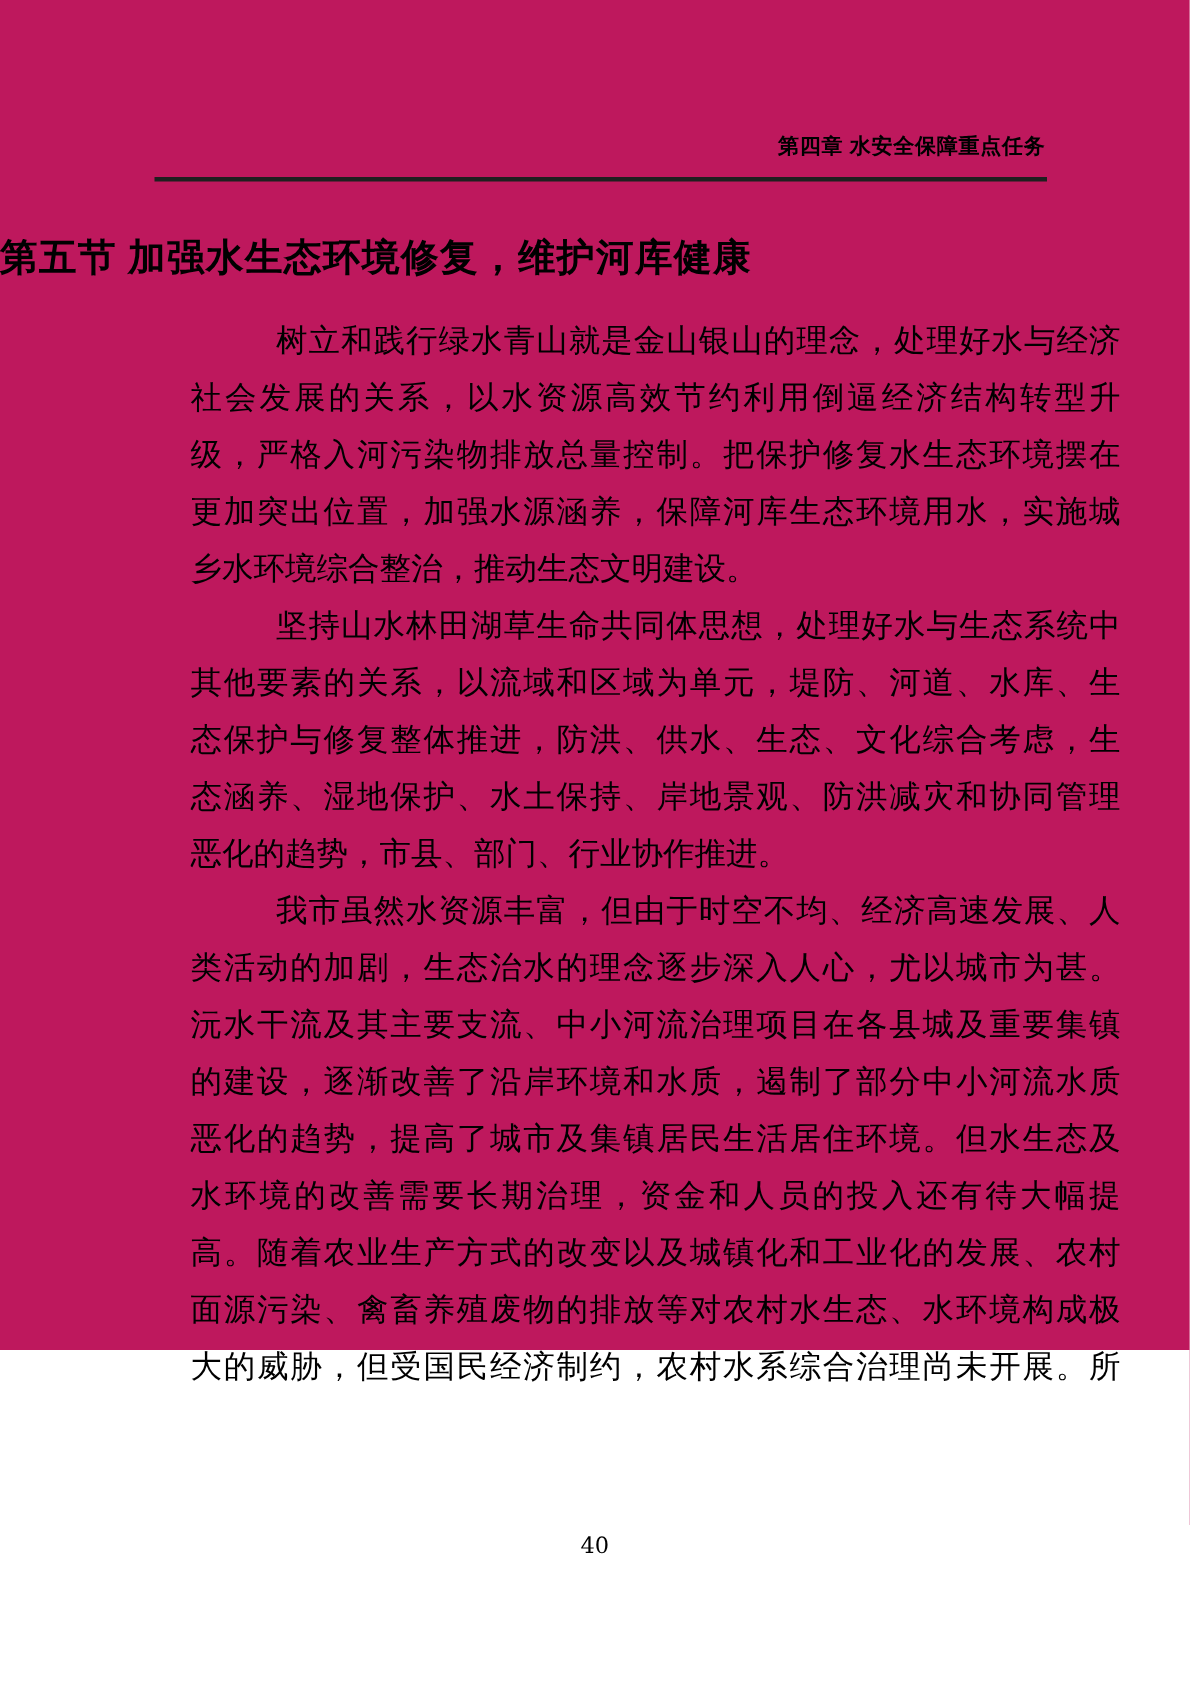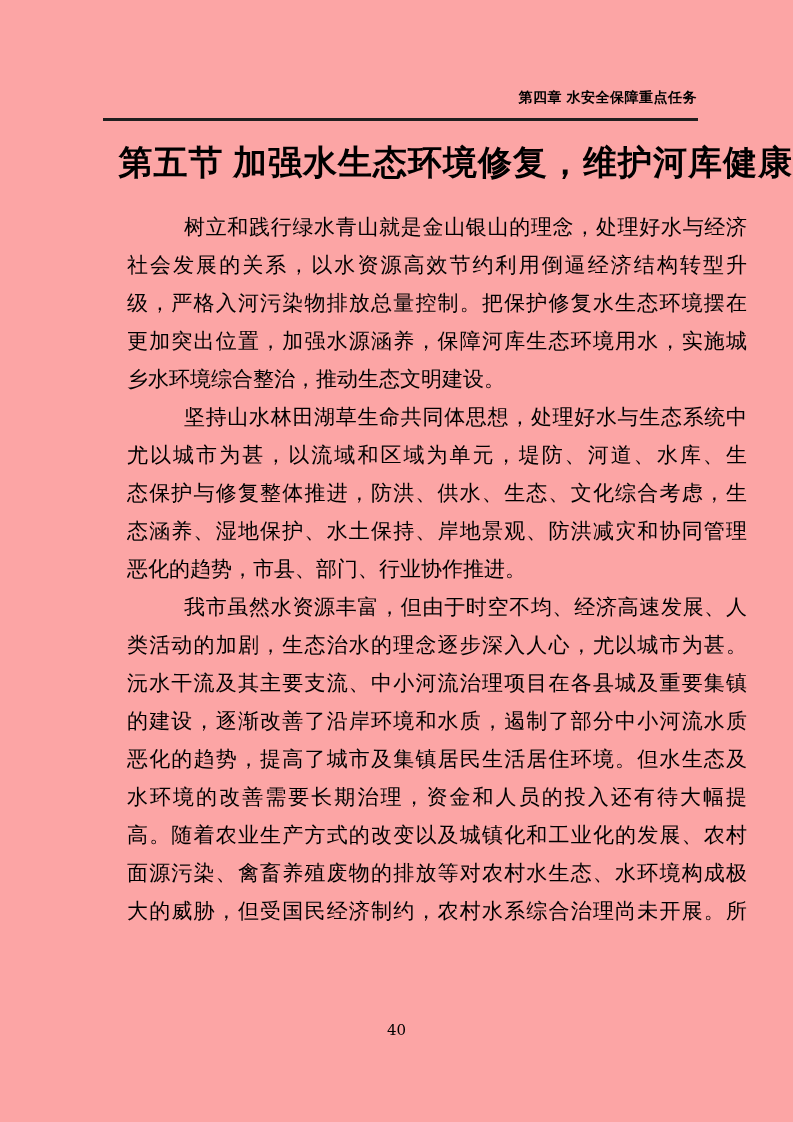--- a/index.html
+++ b/index.html
@@ -6,45 +6,45 @@
   html, body { background: #ffffff; }
   body {
     width: 793px; height: 1122px;
     font-family: "Liberation Serif", serif;
     color: #000000;
     position: relative;
     overflow: hidden;
   }
   .page {
     position: relative;
-    width: 793px; height: 1122px;
-    background: #fca5a5;
+    width: 793px; height: 900px;
+    background: #be185d;
   }
   .header-text {
     position: absolute;
     top: 89px; right: 96px;
     font-family: "Liberation Sans", sans-serif;
     font-weight: bold;
     font-size: 14px;
     letter-spacing: 0.5px;
     color: #000000;
     white-space: nowrap;
   }
   .header-rule {
     position: absolute;
     top: 118px; left: 103px;
     width: 595px; height: 2.5px;
     background: #1f1f1f;
   }
   .section-title {
     position: absolute;
-    top: 145px; left: 0;
+    top: 155px; left: 0;
     width: 100%;
-    text-align: right;
-    font-size: 34px;
+    text-align: left;
+    font-size: 25px;
     font-weight: bold;
     letter-spacing: 1px;
     font-family: "Liberation Serif", serif;
     color: #000000;
     line-height: 36px;
   }
   .body-text {
     position: absolute;
     top: 208px; left: 87px;
     width: 620px;
@@ -87,21 +87,21 @@
   <div class="body-text">
       <div class="paragraph">
         <div class="line first">树立和践行绿水青山就是金山银山的理念，处理好水与经济</div>
         <div class="line">社会发展的关系，以水资源高效节约利用倒逼经济结构转型升</div>
         <div class="line">级，严格入河污染物排放总量控制。把保护修复水生态环境摆在</div>
         <div class="line">更加突出位置，加强水源涵养，保障河库生态环境用水，实施城</div>
         <div class="line end">乡水环境综合整治，推动生态文明建设。</div>
       </div>
       <div class="paragraph">
         <div class="line first">坚持山水林田湖草生命共同体思想，处理好水与生态系统中</div>
-        <div class="line">尤以城市为甚，以流域和区域为单元，堤防、河道、水库、生</div>
+        <div class="line">其他要素的关系，以流域和区域为单元，堤防、河道、水库、生</div>
         <div class="line">态保护与修复整体推进，防洪、供水、生态、文化综合考虑，生</div>
         <div class="line">态涵养、湿地保护、水土保持、岸地景观、防洪减灾和协同管理</div>
         <div class="line end">恶化的趋势，市县、部门、行业协作推进。</div>
       </div>
       <div class="paragraph">
         <div class="line first">我市虽然水资源丰富，但由于时空不均、经济高速发展、人</div>
         <div class="line">类活动的加剧，生态治水的理念逐步深入人心，尤以城市为甚。</div>
         <div class="line">沅水干流及其主要支流、中小河流治理项目在各县城及重要集镇</div>
         <div class="line">的建设，逐渐改善了沿岸环境和水质，遏制了部分中小河流水质</div>
         <div class="line">恶化的趋势，提高了城市及集镇居民生活居住环境。但水生态及</div>

